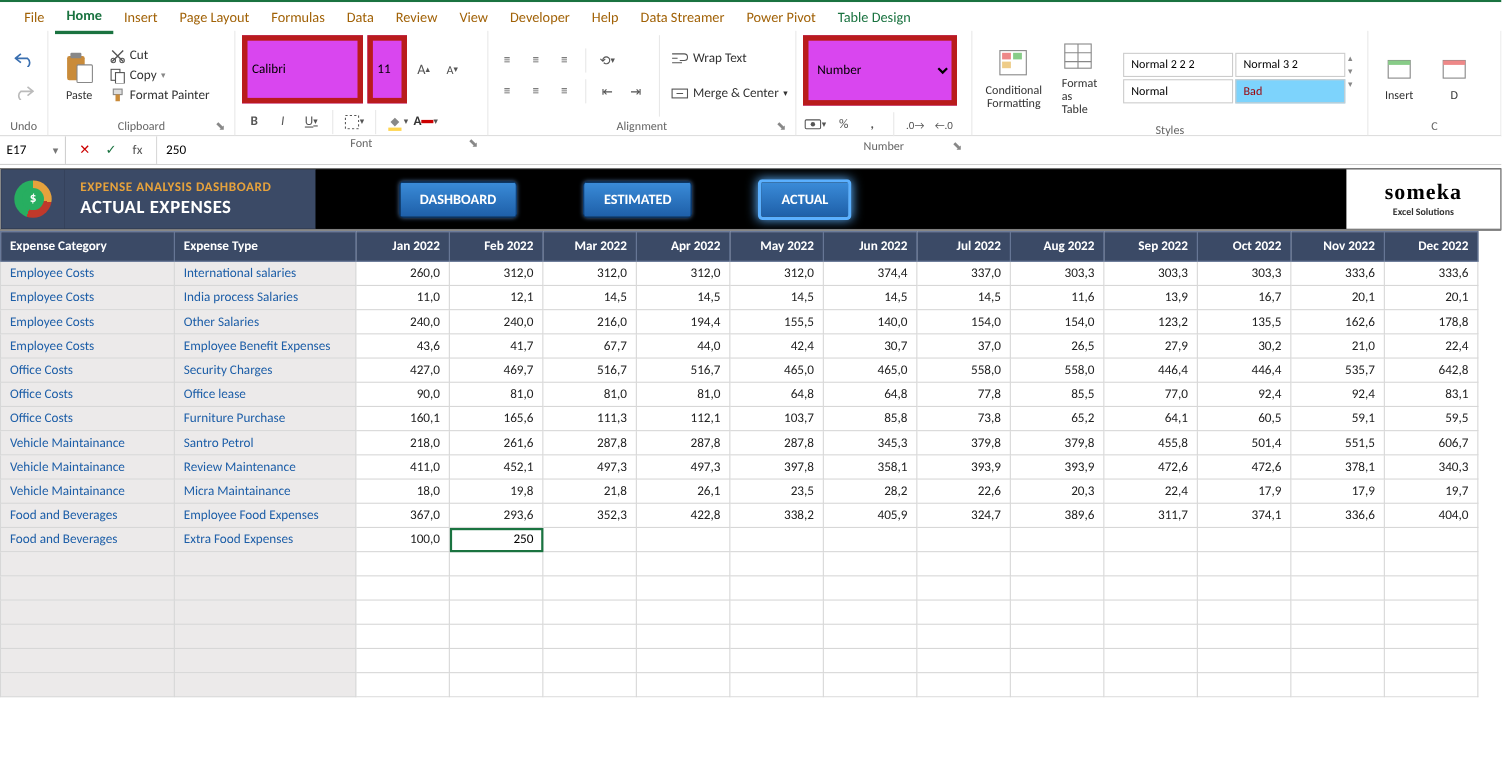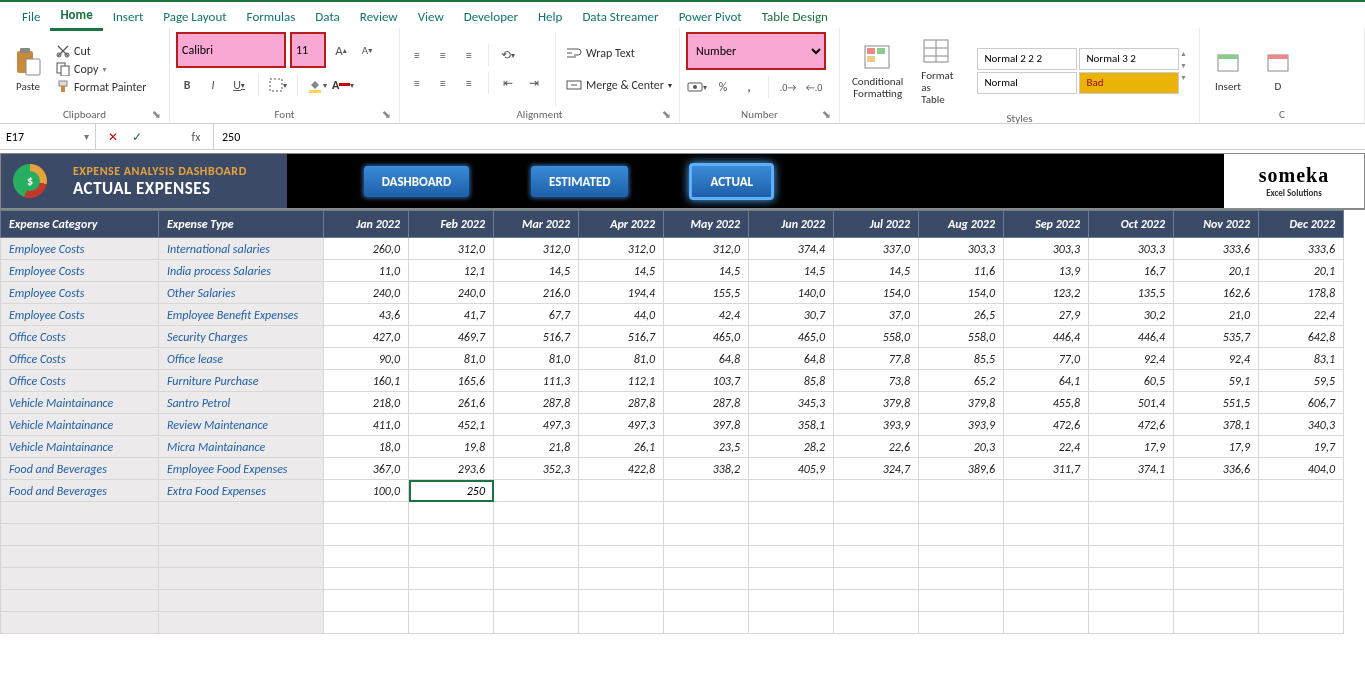--- a/index.html
+++ b/index.html
@@ -3,70 +3,70 @@
 <meta charset="utf-8">
 <style>
   * { box-sizing: border-box; margin: 0; padding: 0; font-family: "Segoe UI", Calibri, sans-serif; }
   body { background: #fff; width: 1365px; height: 700px; overflow: hidden; font-size: 12px; }
 
   
   .topline { height: 2px; background: #1a7340; }
 
   
   .menutabs { display: flex; gap: 0; padding: 4px 12px 0 12px; height: 26px; align-items: center; background: #fff; }
-  .menutabs .tab { padding: 4px 10px 6px 10px; font-size: 13px; color: #0f766e; cursor: pointer; }
+  .menutabs .tab { padding: 4px 10px 6px 10px; font-size: 13px; color: #a16207; cursor: pointer; }
   .menutabs .tab.active { font-weight: 600; border-bottom: 3px solid #1a7340; color: #1a7340; }
   .menutabs .tab.design { color: #1a7340; }
 
   
   .ribbon { display: flex; height: 96px; border-bottom: 1px solid #d0d0d0; background: #fff; }
   .rgroup { border-right: 1px solid #e8e8e8; padding: 4px 6px 2px 6px; display: flex; flex-direction: column; justify-content: space-between; }
   .rgroup .gbody { display: flex; align-items: center; gap: 6px; flex: 1; }
   .rgroup .glabel { text-align: center; font-size: 11px; color: #666; padding-top: 2px; position: relative; }
   .rgroup .glabel .dlg { position: absolute; right: 2px; bottom: 0; font-size: 11px; color: #888; }
   .rbtn-lg { display: flex; flex-direction: column; align-items: center; gap: 2px; padding: 4px 6px; font-size: 11px; color: #333; cursor: pointer; }
   .rbtn-lg .big { width: 32px; height: 32px; display: flex; align-items: center; justify-content: center; }
   .rcol { display: flex; flex-direction: column; gap: 4px; }
   .rrow { display: flex; align-items: center; gap: 4px; font-size: 12px; color: #333; }
   .rsep { width: 1px; background: #e8e8e8; align-self: stretch; margin: 0 4px; }
-  select.rsel, input.rinp { border: 2px solid #b91c1c; font-size: 12px; padding: 9px 4px; background: #f9a8d4; }
+  select.rsel, input.rinp { border: 5px solid #b91c1c; font-size: 12px; padding: 19px 4px; background: #d946ef; }
   .fontbox { width: 110px; }
   .sizebox { width: 36px; text-align: left; }
   .iconbtn { width: 22px; height: 22px; display: flex; align-items: center; justify-content: center; cursor: pointer; color: #555; border-radius: 2px; }
   .stylegrid { display: grid; grid-template-columns: 100px 100px 14px; grid-template-rows: 22px 22px; gap: 2px; padding-left: 12px; }
   .stylecell { border: 1px solid #ccc; font-size: 11px; padding: 3px 6px; }
-  .stylecell.bad { background: #eab308; color: #9c0006; }
+  .stylecell.bad { background: #7dd3fc; color: #9c0006; }
   .stylearrow { display:flex; flex-direction:column; justify-content:space-between; font-size:8px; color:#888;}
 
   
   .fbar { display: flex; align-items: center; height: 26px; border-bottom: 1px solid #d0d0d0; background: #fff; }
-  .namebox { width: 96px; border-right: 1px solid #d0d0d0; height: 100%; display:flex; align-items:center; padding: 0 6px; font-size: 12px;}
+  .namebox { width: 60px; border-right: 1px solid #d0d0d0; height: 100%; display:flex; align-items:center; padding: 0 6px; font-size: 12px;}
   .namebox .dd { margin-left: auto; color:#777; font-size:10px;}
   .fbtns { display: flex; align-items: center; gap: 2px; padding: 0 6px; border-right: 1px solid #d0d0d0; height:100%;}
   .fbtns .x { color: #c00; }
   .fbtns .chk { color: #1a7340; }
-  .fbtns .fx { color:#555;margin-left:35px;}
+  .fbtns .fx { color:#555;}
   .finput { flex: 1; border: none; outline: none; padding: 0 8px; font-size: 12px; height: 100%; }
 
   
   .banner { height: 56px; background: #000; display:flex; align-items:stretch; margin-top:3px; border:1px solid #888;}
   .banner .logo { width: 58px; display:flex; align-items:center; justify-content:center; background:#3b4a66;}
   .banner .titles { background: #3b4a66; flex: 0 0 auto; padding: 6px 40px 6px 14px; display:flex; flex-direction:column; justify-content:center;}
   .banner .t1 { color: #e6a23c; font-size: 12px; font-weight: 600; letter-spacing: .5px;}
   .banner .t2 { color: #fff; font-size: 17px; font-weight: 700; letter-spacing: .5px;}
   .banner .navbtns { flex: 1; background:#000; display:flex; align-items:center; gap: 60px; padding-left: 76px;}
   .navbtn { padding: 8px 18px; font-size: 13px; font-weight: 700; color:#fff; border-radius: 4px; background: linear-gradient(#3a8bd8,#1e5fa8); border:1px solid #0d3f78; box-shadow: 0 0 4px rgba(120,180,255,.6); cursor:pointer;}
   .navbtn.sel { border: 3px solid #5bb0ff; box-shadow: 0 0 10px #5bb0ff;}
   .brand { background:#fff; width: 140px; display:flex; flex-direction:column; align-items:center; justify-content:center; font-weight:700;}
   .brand .b1 { font-size:20px; letter-spacing:1px; font-family: Georgia, serif;}
   .brand .b2 { font-size:9px; color:#333;}
 
   
   .sheet { overflow: auto; border-top: 1px solid #888;}
-  table.data { border-collapse: collapse; width: 1312px; table-layout: fixed; font-style: italic;}
+  table.data { border-collapse: collapse; width: 1312px; table-layout: fixed;}
   table.data th { background: #3b4a66; color: #fff; font-size: 12px; font-weight: 700; padding: 6px 8px; border: 1px solid #6a7a99; text-align: left;}
   table.data th.month { text-align: right;}
   table.data td { border: 1px solid #d7d7d7; padding: 3px 8px; font-size: 12px; height: 22px;}
   col.cat { width: 158px;}
   col.typ { width: 165px;}
   col.mon { width: 85px;}
   td.cat, td.typ { background: #eceaea; color: #1e5fa8; }
   td.val { text-align: right; color: #222; background: #fff;}
   td.empty { background:#fff;}
   td.editing { outline: 2px solid #1a7340; outline-offset: -2px; text-align: right; color:#000;}
@@ -90,20 +90,35 @@
   <span class="tab">View</span>
   <span class="tab">Developer</span>
   <span class="tab">Help</span>
   <span class="tab">Data Streamer</span>
   <span class="tab">Power Pivot</span>
   <span class="tab design">Table Design</span>
 </div>
 
 <div class="ribbon">
 
+  <div class="rgroup" style="width:44px">
+    <div class="gbody" style="flex-direction:column;gap:8px;justify-content:center">
+      <span class="iconbtn">
+          <svg width="18" height="14" viewBox="0 0 18 14">
+            <path d="M6 2 L1 6 L6 10 M1 6 H12 A5 5 0 0 1 12 14" fill="none" stroke="#3a6fb0" stroke-width="1.5"></path>
+          </svg>
+        </span>
+      <span class="iconbtn">
+          <svg width="18" height="14" viewBox="0 0 18 14">
+            <path d="M12 2 L17 6 L12 10 M17 6 H6 A5 5 0 0 0 6 14" fill="none" stroke="#bbb" stroke-width="1.5"></path>
+          </svg>
+        </span>
+    </div>
+    <div class="glabel">Undo</div>
+  </div>
 
   <div class="rgroup" style="width:170px">
     <div class="gbody">
       <div class="rbtn-lg">
         <span class="big">
             <svg width="28" height="30" viewBox="0 0 28 30">
               <rect x="3" y="4" width="16" height="22" rx="2" fill="#c98b3a"></rect>
               <rect x="6" y="1" width="10" height="5" rx="1" fill="#888"></rect>
               <rect x="12" y="12" width="14" height="16" rx="1" fill="#fff" stroke="#888"></rect>
             </svg>

